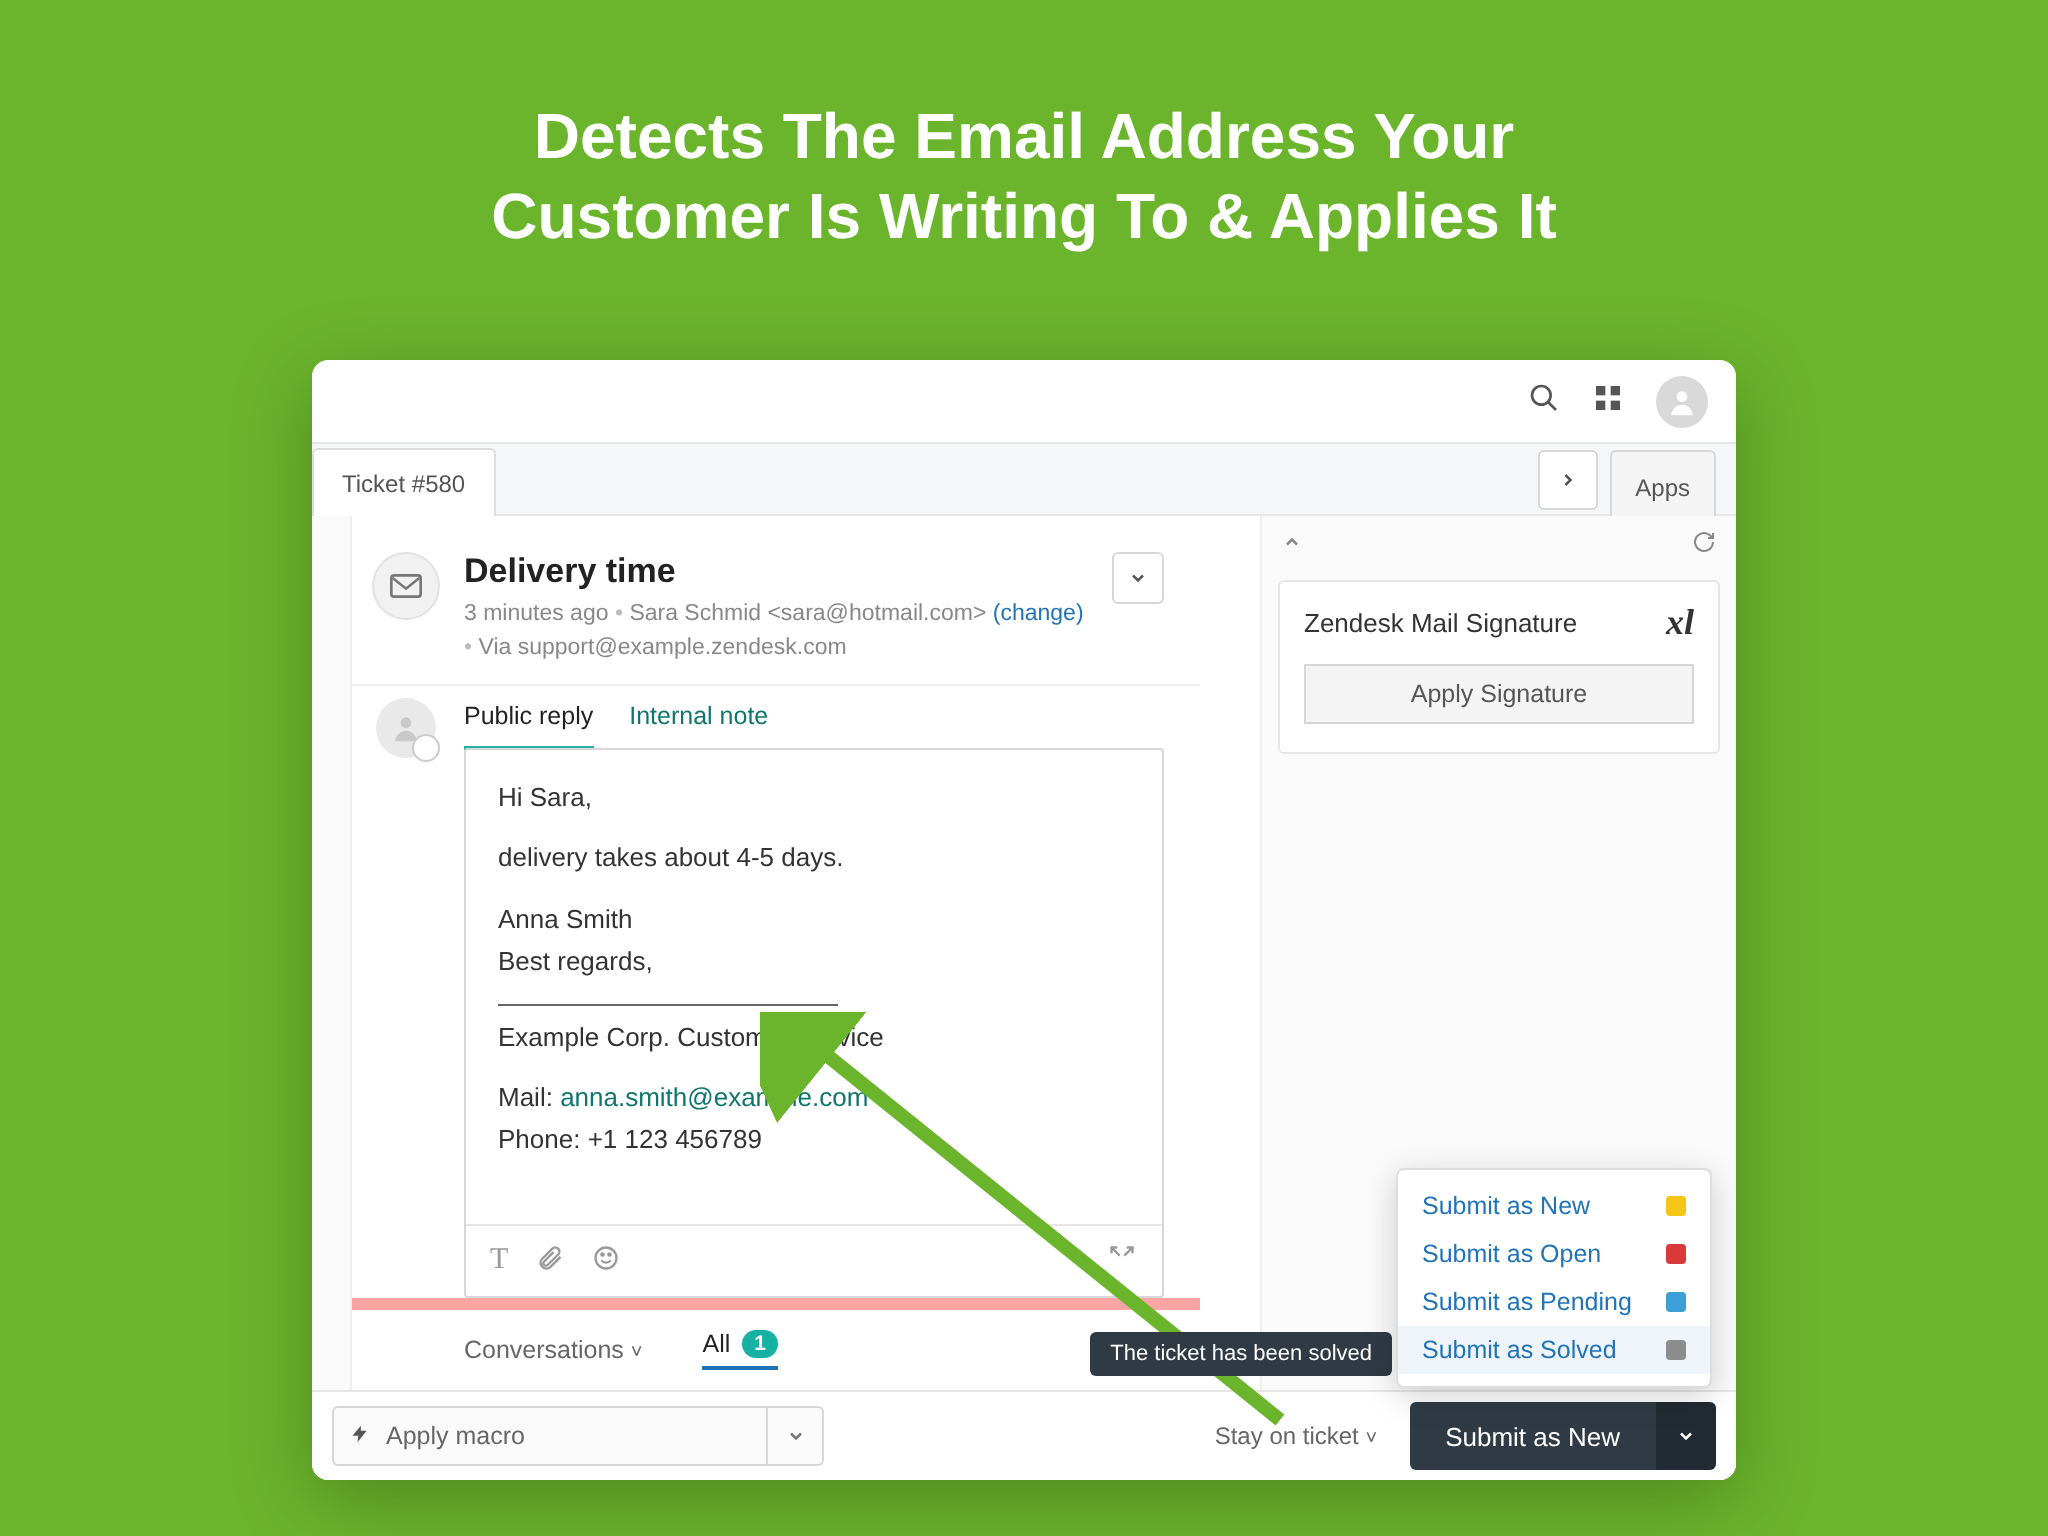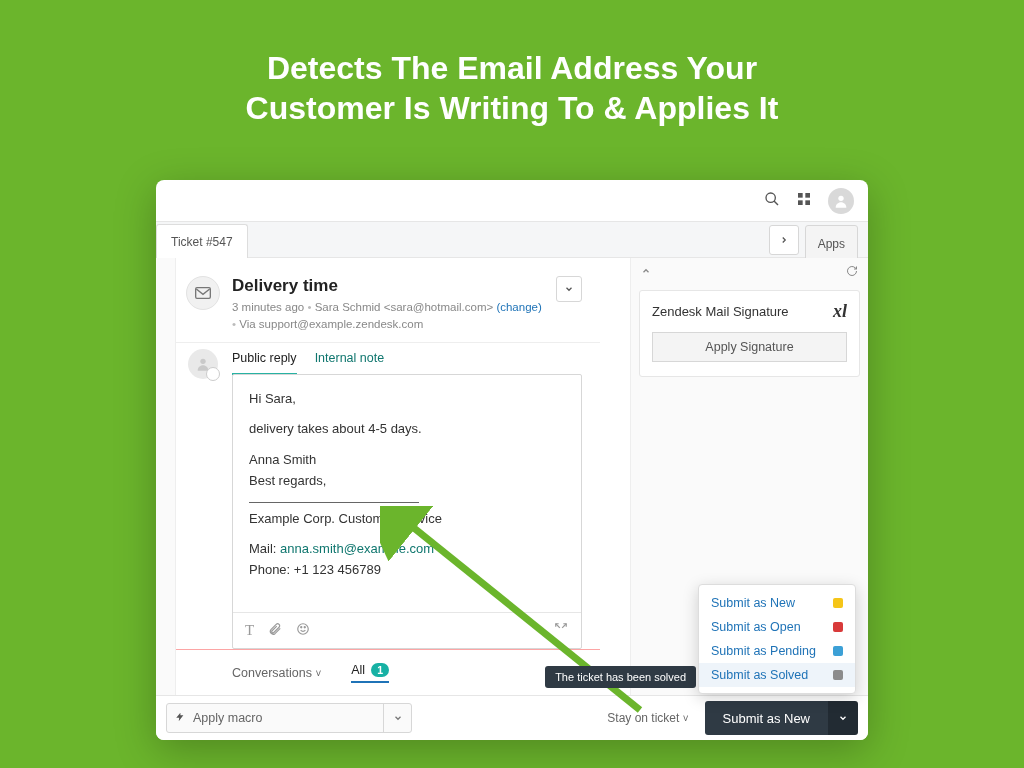--- a/index.html
+++ b/index.html
@@ -158,21 +158,21 @@
   .editor-tools {
     height: 36px; border-top: 1px solid #e6e6e6;
     display:flex; align-items:center; padding: 0 12px; gap: 14px; color:#999;
   }
   .editor-tools .right { margin-left:auto; }
   .convbar {
     height: 46px;
     display:flex; align-items:center; gap: 30px;
     padding: 0 0 0 56px;
     font-size: 12.5px; color:#666;
-    border-top: 1px solid #fca5a5;
+    border-top: 6px solid #fca5a5;
     position: relative;
   }
   .all-pill {
     display:flex; align-items:center; gap:6px; color:#222;
     padding-bottom: 4px; border-bottom: 2px solid #1f73b7;
   }
   .badge {
     background:#17b1a4; color:#fff; border-radius: 8px; font-size:10.5px;
     padding: 1px 6px; font-weight:600;
   }
@@ -272,21 +272,21 @@
     </span>
     <span class="avatar-top">
       <svg width="16" height="16" viewBox="0 0 24 24" fill="#fff">
           <circle cx="12" cy="8" r="4"></circle>
           <path d="M4 22c0-4.4 3.6-8 8-8s8 3.6 8 8"></path>
         </svg>
     </span>
   </div>
 
   <div class="tabbar">
-    <div class="tab">Ticket #547</div>
+    <div class="tab">Ticket #580</div>
     <div class="spacer"></div>
     <div class="sqbtn">
       <svg width="10" height="10" viewBox="0 0 24 24" fill="none" stroke="currentColor" stroke-width="3">
           <polyline points="9 18 15 12 9 6"></polyline>
         </svg>
     </div>
     <div class="apps-btn">Apps</div>
   </div>
 
   <div class="workspace">

